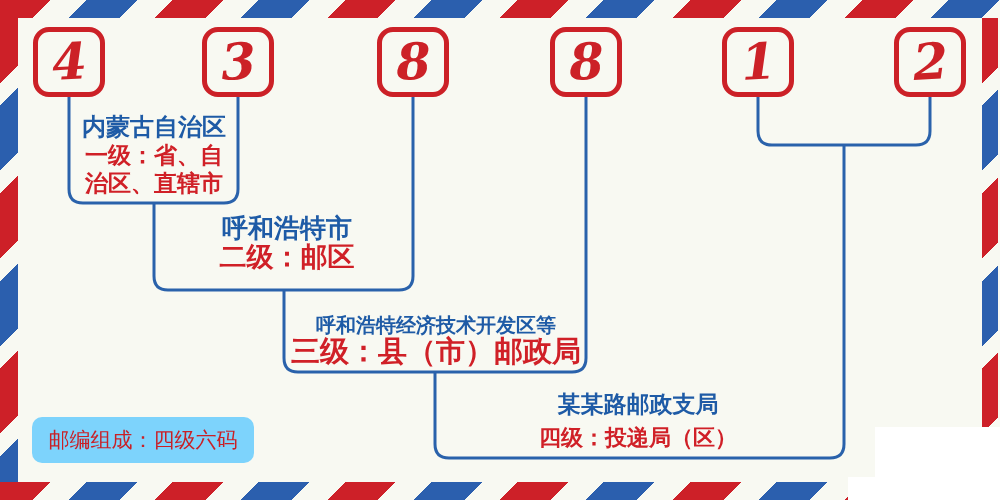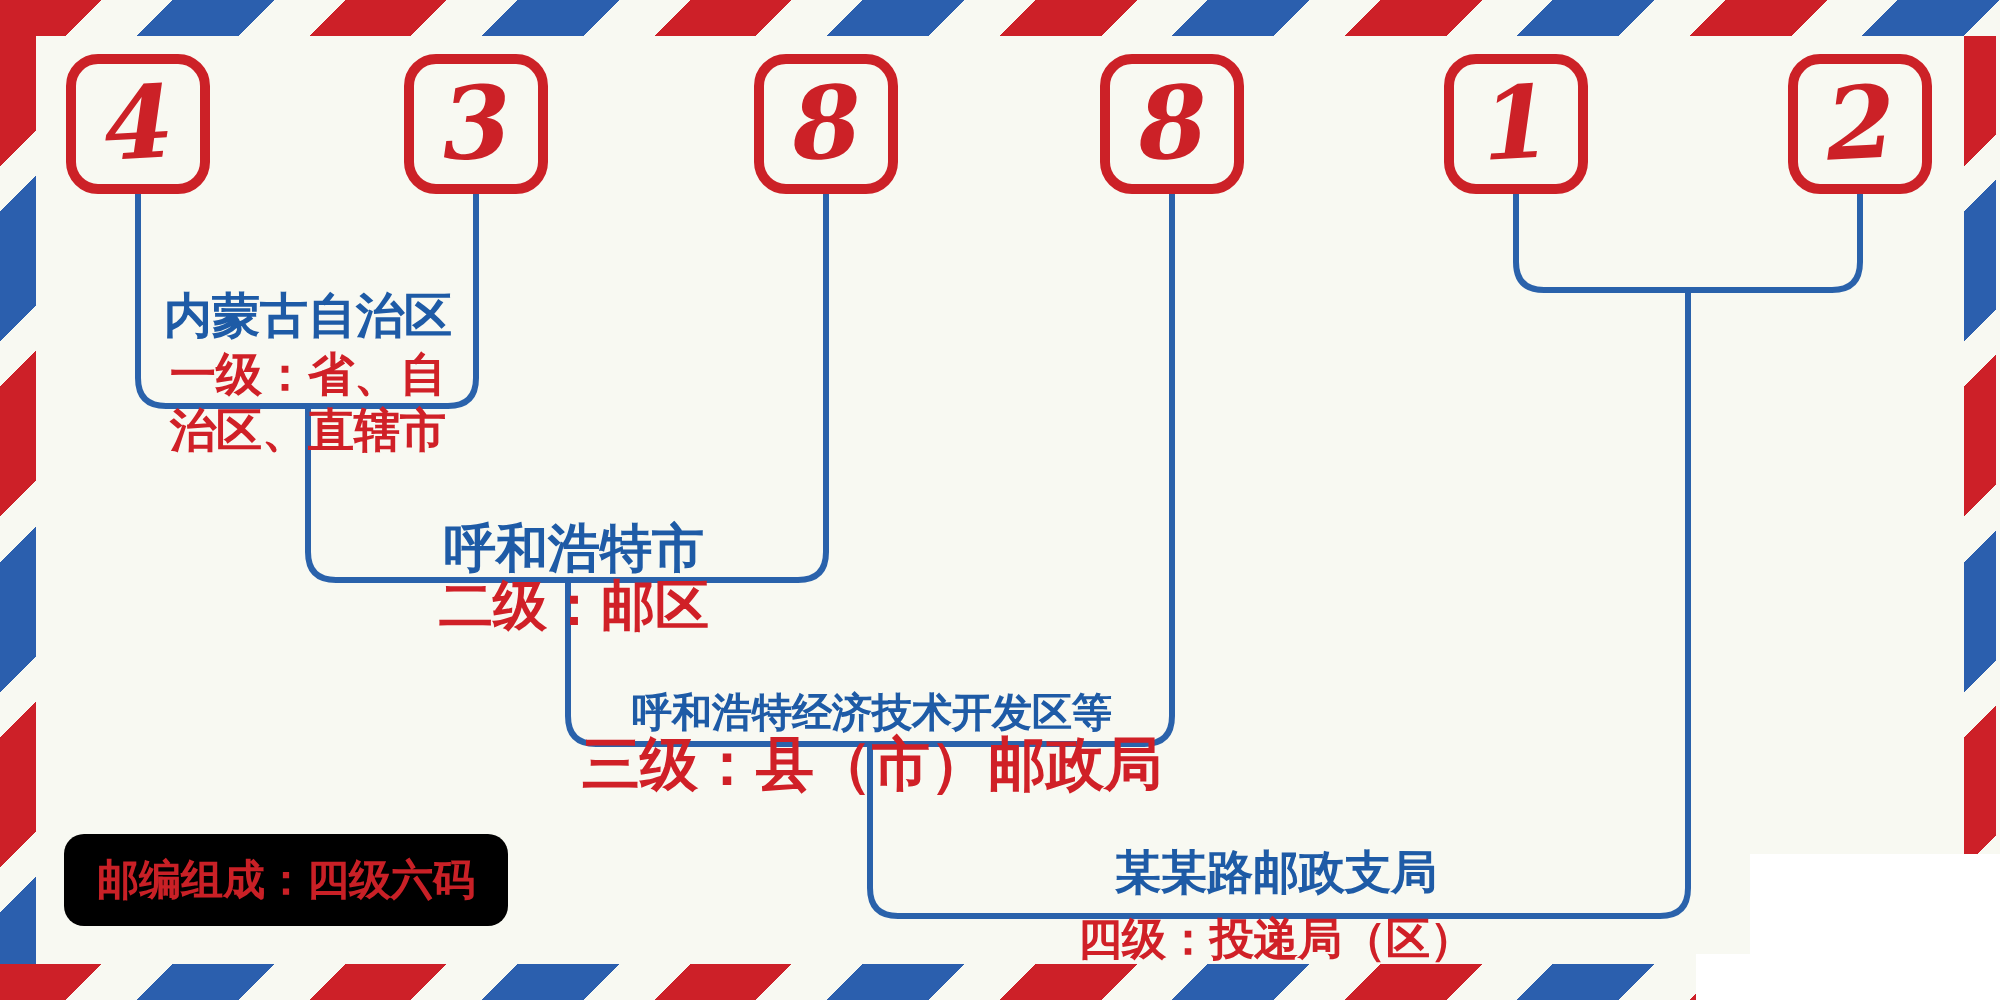--- a/index.html
+++ b/index.html
@@ -49,51 +49,51 @@
     font-style:italic; font-weight:bold;
     font-size:50px; color:#cc2127; line-height:1;
     transform:rotate(-3deg);
   }
   .d1{left:33px;} .d2{left:202px;} .d3{left:377px;}
   .d4{left:550px;} .d5{left:722px;} .d6{left:894px;}
 
   
   .tblock {
     position:absolute; transform:translateX(-50%);
-    text-align:center; white-space:nowrap; font-weight:bold;margin-top:32px;
+    text-align:center; white-space:nowrap; font-weight:bold;
   }
   .place  { color:#1e5ba6; }
   .desc   { color:#d02027; }
 
   .blk1 { left:154px; top:112px; }
   .blk1 .place { font-size:24px; line-height:29px; }
   .blk1 .desc  { font-size:23px; line-height:28px; }
 
-  .blk2 { left:287px; top:227px; }
+  .blk2 { left:287px; top:213px; }
   .blk2 .place { font-size:26px; line-height:30px; }
   .blk2 .desc  { font-size:27px; line-height:27px; margin-top:1px; }
 
   .blk3 { left:436px; top:313px; }
   .blk3 .place { font-size:20px; line-height:25px; }
   .blk3 .desc  { font-size:29px; line-height:27px; }
 
   .blk4 { left:638px; top:391px; }
   .blk4 .place { font-size:23px; line-height:26px; }
   .blk4 .desc  { font-size:22px; line-height:26px; margin-top:8px; }
 
   .blk5 { left:844px; top:106px; }
   .blk5 .place { font-size:24px; line-height:28px; }
 
   
   .badge {
     position:absolute; left:32px; top:417px;
     width:222px; height:46px; border-radius:10px;
-    background:#000000;
+    background:#7dd3fc;
     display:flex; align-items:center; justify-content:center;
-    font-size:21px; font-weight:bold; color:#c92026;
+    font-size:21px; font-weight:normal; color:#c92026;
     white-space:nowrap;
   }
 </style>
 </head>
 <body>
 
 <div class="stage">
 
   <div class="edge edge-top"></div>
   <div class="edge edge-bottom"></div>

